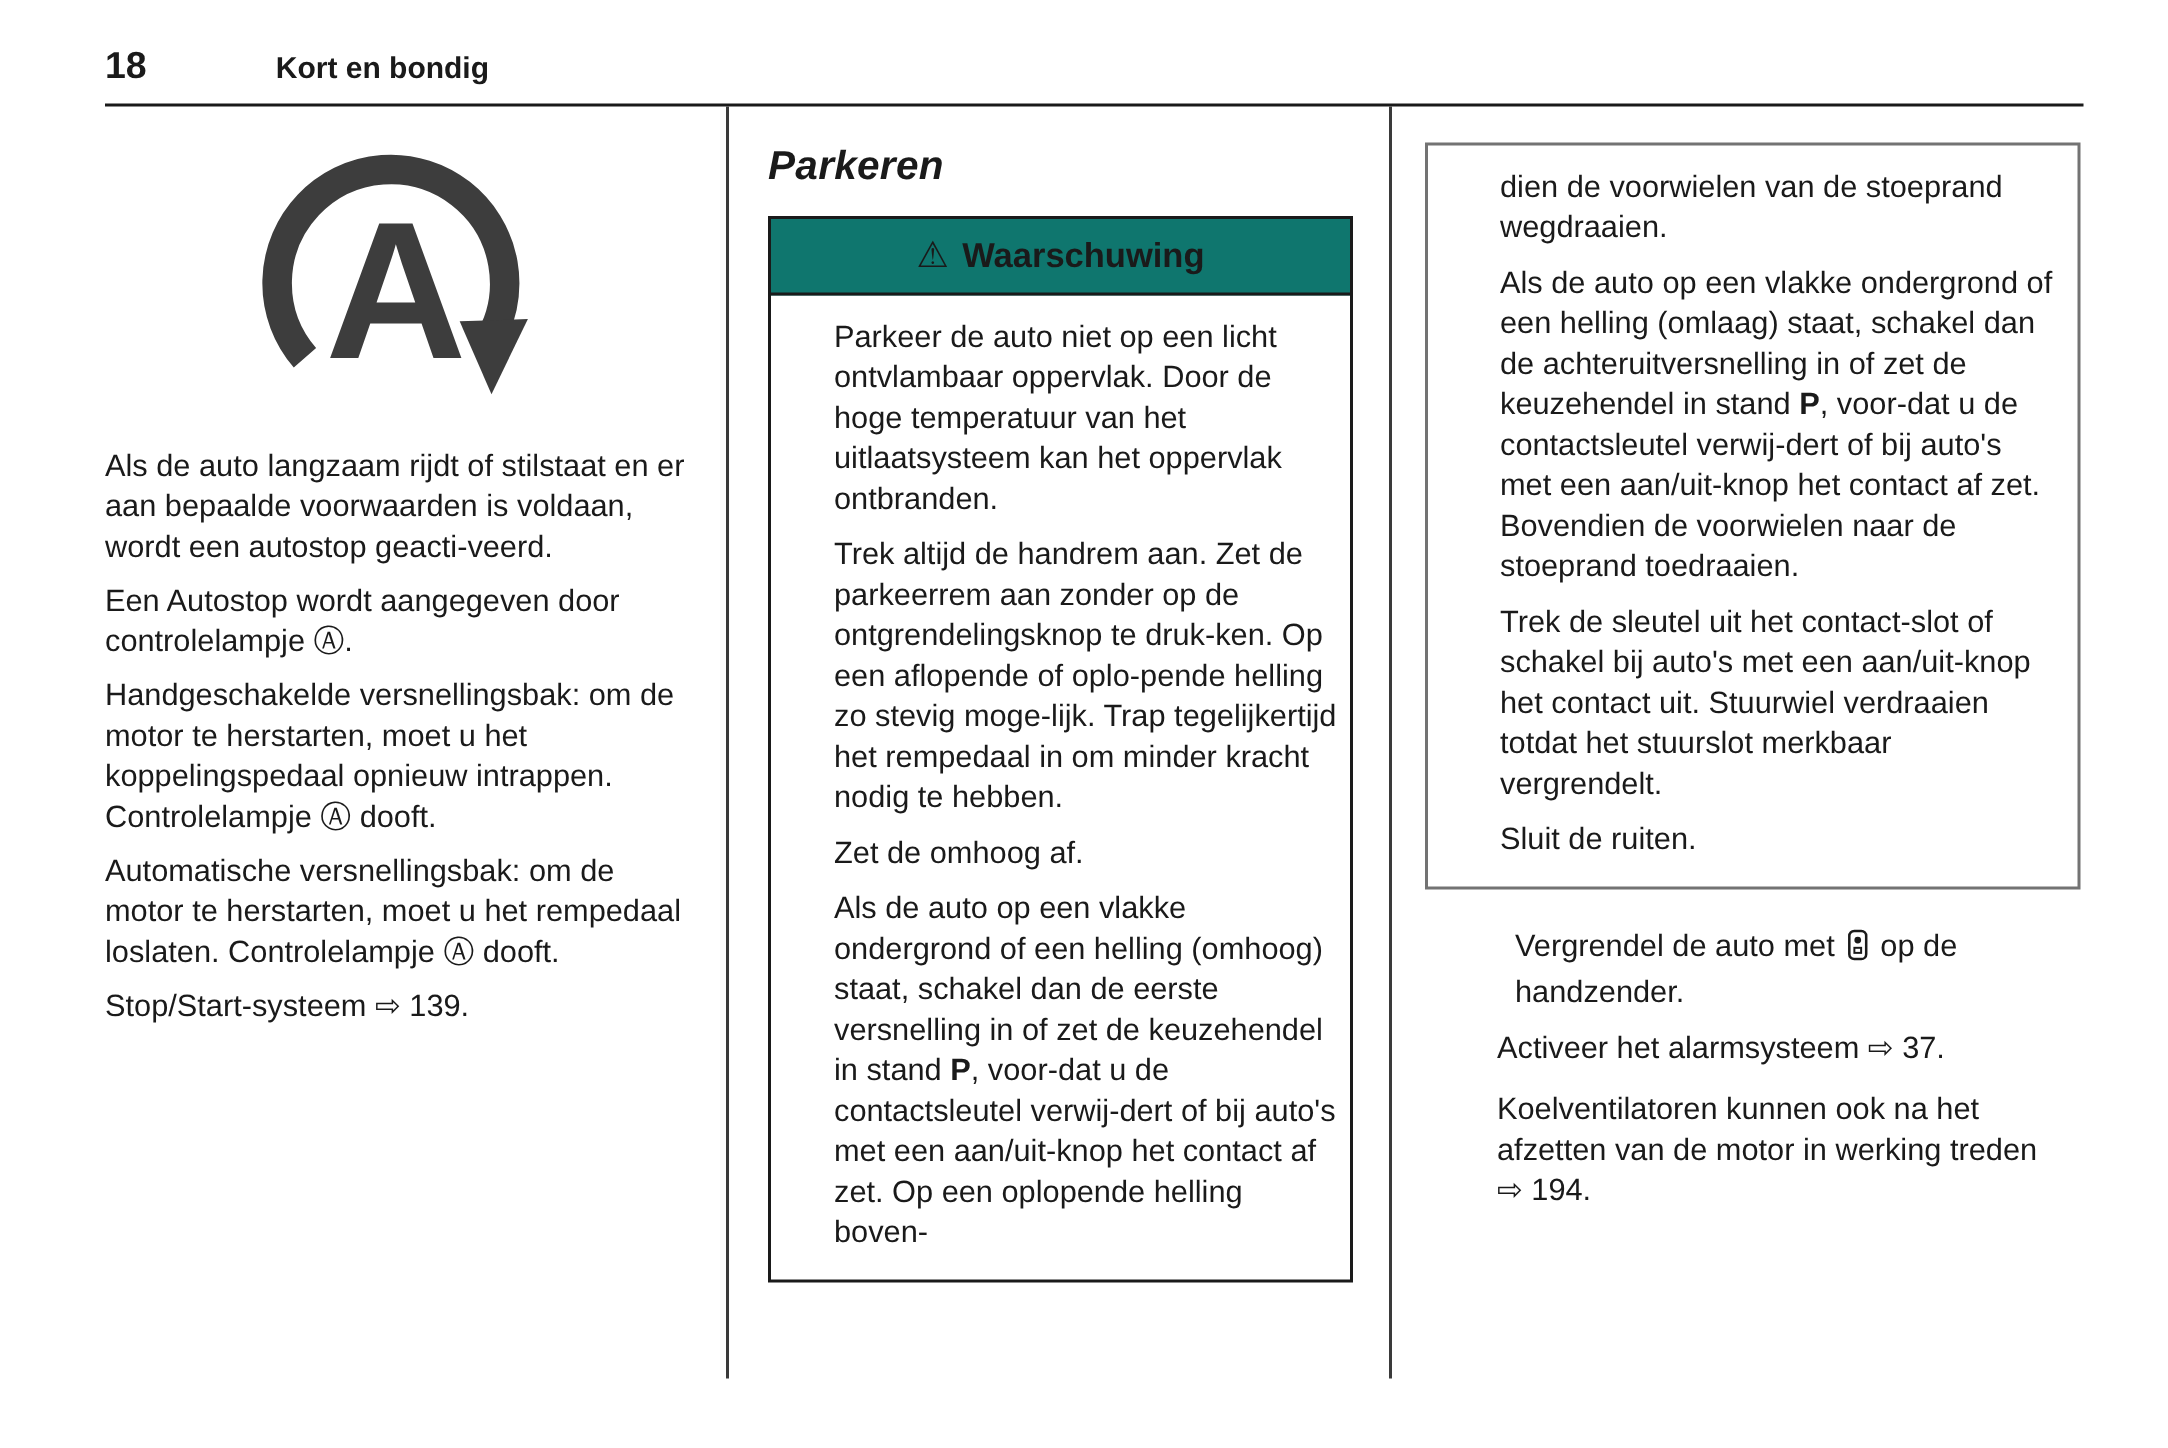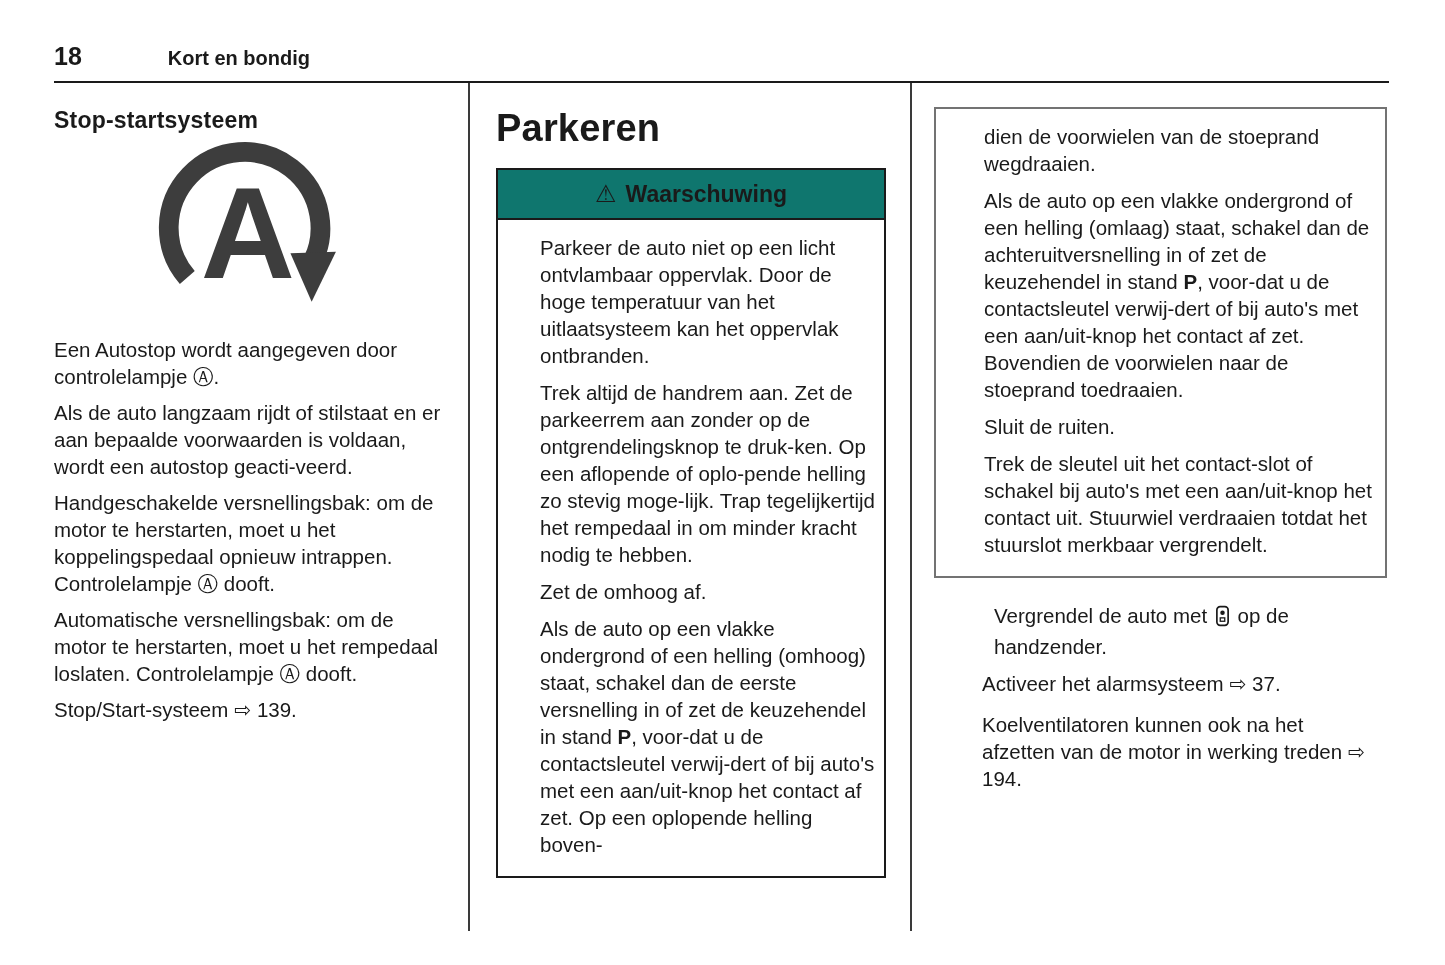--- a/index.html
+++ b/index.html
@@ -2,40 +2,40 @@
 <html><head>
 <meta charset="utf-8">
 <style>
   * { margin:0; padding:0; box-sizing:border-box; }
   html, body { width:1445px; height:965px; background:#ffffff; overflow:hidden; }
   body {
     font-family:"Liberation Sans","DejaVu Sans",sans-serif;
     color:#1a1a1a;
     -webkit-font-smoothing:antialiased;
   }
-  .page { padding:12px 56px 0 54px; }
+  .page { padding:0 56px 0 54px;margin-left:16px; }
 
   
   .page-header {
     display:flex; align-items:baseline; gap:86px;
     padding:30px 0 10px 0;
     border-bottom:2px solid #1a1a1a;
   }
   .page-number { font-size:25px; font-weight:bold; }
   .chapter-title { font-size:20px; font-weight:bold; }
 
   
   .columns { display:flex; height:848px; }
   .col { padding-top:24px; }
   .col-left  { width:414px; padding-right:20px; }
   .col-mid   { width:444px; border-left:2px solid #3a3a3a; border-right:2px solid #3a3a3a; padding-left:26px; padding-right:24px; }
   .col-right { flex:1; padding-left:22px; padding-right:2px; }
 
   .h2 { font-size:23px; font-weight:bold; letter-spacing:0.2px; }
-  .h1 { font-size:38px; font-weight:bold; margin-bottom:18px; letter-spacing:0.2px; }
+  .h1 { font-size:27px; font-weight:bold; margin-bottom:18px; letter-spacing:0.2px;font-style:italic; }
 
   .icon-block { height:176px; display:flex; align-items:center; justify-content:center; margin:10px 0 16px 0; }
 
   .para { font-size:20.5px; line-height:27px; margin-top:9px; }
 
   
   .warning-box { border:2px solid #1a1a1a; }
   .warning-header {
     background:#0f766e;
     border-bottom:2px solid #1a1a1a;
@@ -73,32 +73,31 @@
 <div class="page">
 
   <div class="page-header">
     <span class="page-number">18</span>
     <span class="chapter-title">Kort en bondig</span>
   </div>
 
   <div class="columns">
 
     <div class="col col-left">
-      <div class="h2">Stop-startsysteem</div>
 
       <div class="icon-block">
         <svg viewBox="0 0 180 120" width="278" height="182">
           <path d="M 48 90 A 50 50 0 1 1 128 84" fill="none" stroke="#3d3d3d" stroke-width="13"></path>
           <polygon points="116,74 146,73 130,106" fill="#3d3d3d"></polygon>
           <text x="88" y="90" font-size="86" font-weight="bold" text-anchor="middle" font-family="Liberation Sans, DejaVu Sans, sans-serif" fill="#3d3d3d">A</text>
         </svg>
       </div>
 
+      <div class="para">Als de auto langzaam rijdt of stilstaat en er aan bepaalde voorwaarden is voldaan, wordt een autostop geacti-veerd.</div>
       <div class="para">Een Autostop wordt aangegeven door controlelampje Ⓐ.</div>
-      <div class="para">Als de auto langzaam rijdt of stilstaat en er aan bepaalde voorwaarden is voldaan, wordt een autostop geacti-veerd.</div>
       <div class="para">Handgeschakelde versnellingsbak: om de motor te herstarten, moet u het koppelingspedaal opnieuw intrappen. Controlelampje Ⓐ dooft.</div>
       <div class="para">Automatische versnellingsbak: om de motor te herstarten, moet u het rempedaal loslaten. Controlelampje Ⓐ dooft.</div>
       <div class="para">Stop/Start-systeem ⇨ 139.</div>
     </div>
 
     <div class="col col-mid">
       <div class="h1">Parkeren</div>
 
       <div class="warning-box">
         <div class="warning-header">
@@ -139,26 +138,26 @@
           <span class="b-text">dien de voorwielen van de stoeprand wegdraaien.</span>
         </div>
 
         <div class="bullet-row">
           <span class="marker-col"><span class="dot hidden"></span></span>
           <span class="b-text"><span>Als de auto op een vlakke ondergrond of een helling (omlaag) staat, schakel dan de achteruitversnelling in of zet de keuzehendel in stand </span><b>P</b><span>, voor-dat u de contactsleutel verwij-dert of bij auto's met een aan/uit-knop het contact af zet. Bovendien de voorwielen naar de stoeprand toedraaien.</span></span>
         </div>
 
         <div class="bullet-row">
           <span class="marker-col"><span class="dot"></span></span>
-          <span class="b-text">Sluit de ruiten.</span>
+          <span class="b-text">Trek de sleutel uit het contact-slot of schakel bij auto's met een aan/uit-knop het contact uit. Stuurwiel verdraaien totdat het stuurslot merkbaar vergrendelt.</span>
         </div>
 
         <div class="bullet-row">
           <span class="marker-col"><span class="dot"></span></span>
-          <span class="b-text">Trek de sleutel uit het contact-slot of schakel bij auto's met een aan/uit-knop het contact uit. Stuurwiel verdraaien totdat het stuurslot merkbaar vergrendelt.</span>
+          <span class="b-text">Sluit de ruiten.</span>
         </div>
 
       </div>
 
       <div class="after-warning">
 
         <div class="bullet-row">
           <span class="marker-col"><span class="dot"></span></span>
           <span class="b-text">
             <span>Vergrendel de auto met</span>

